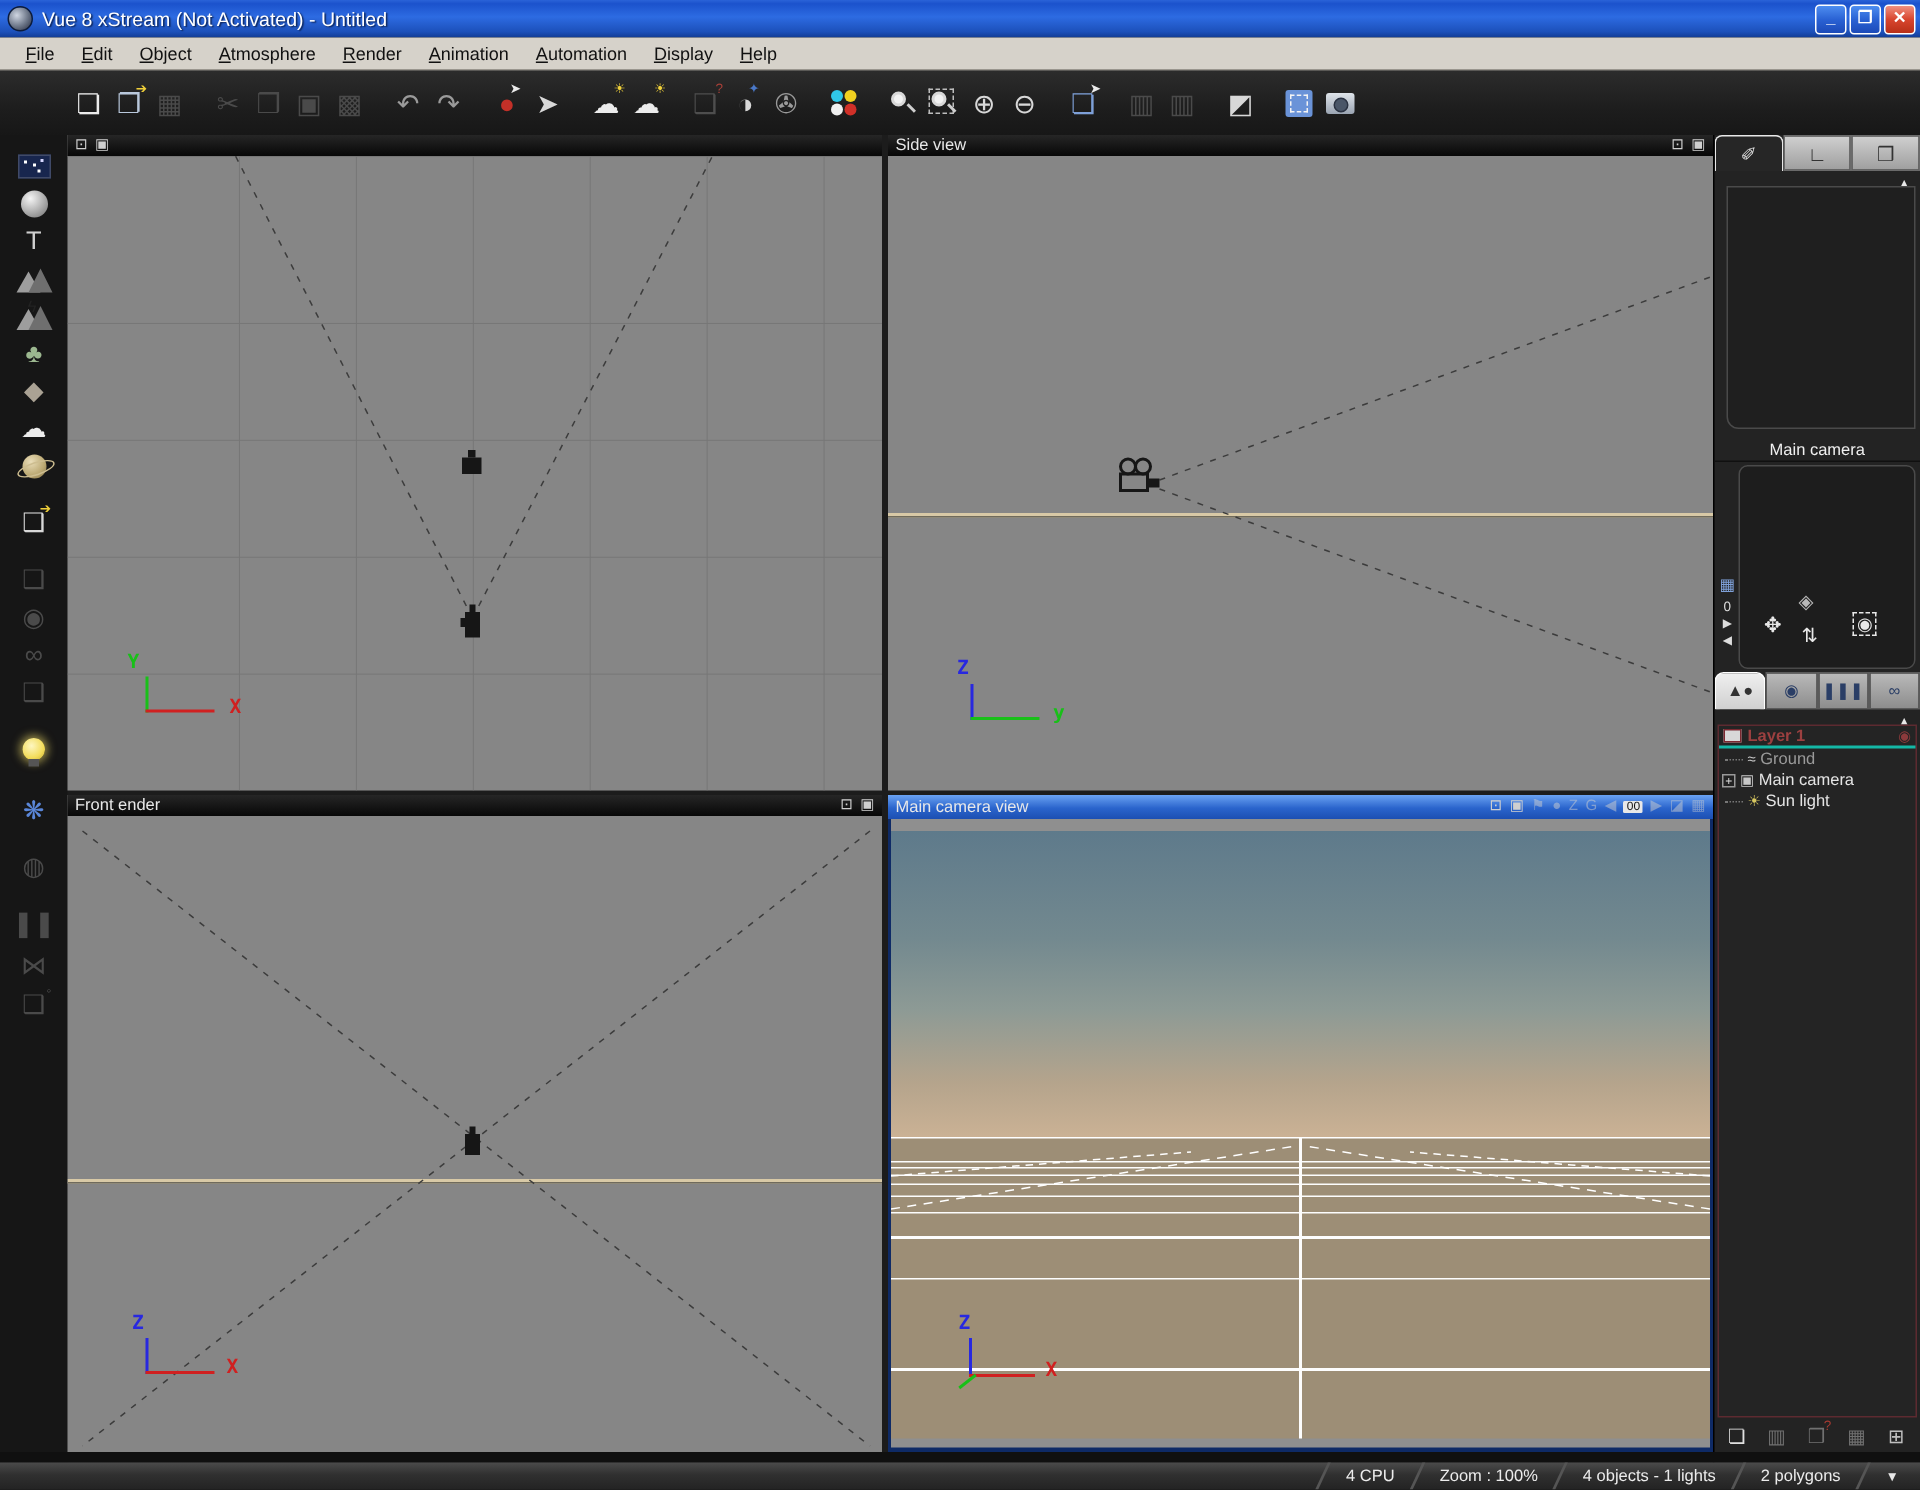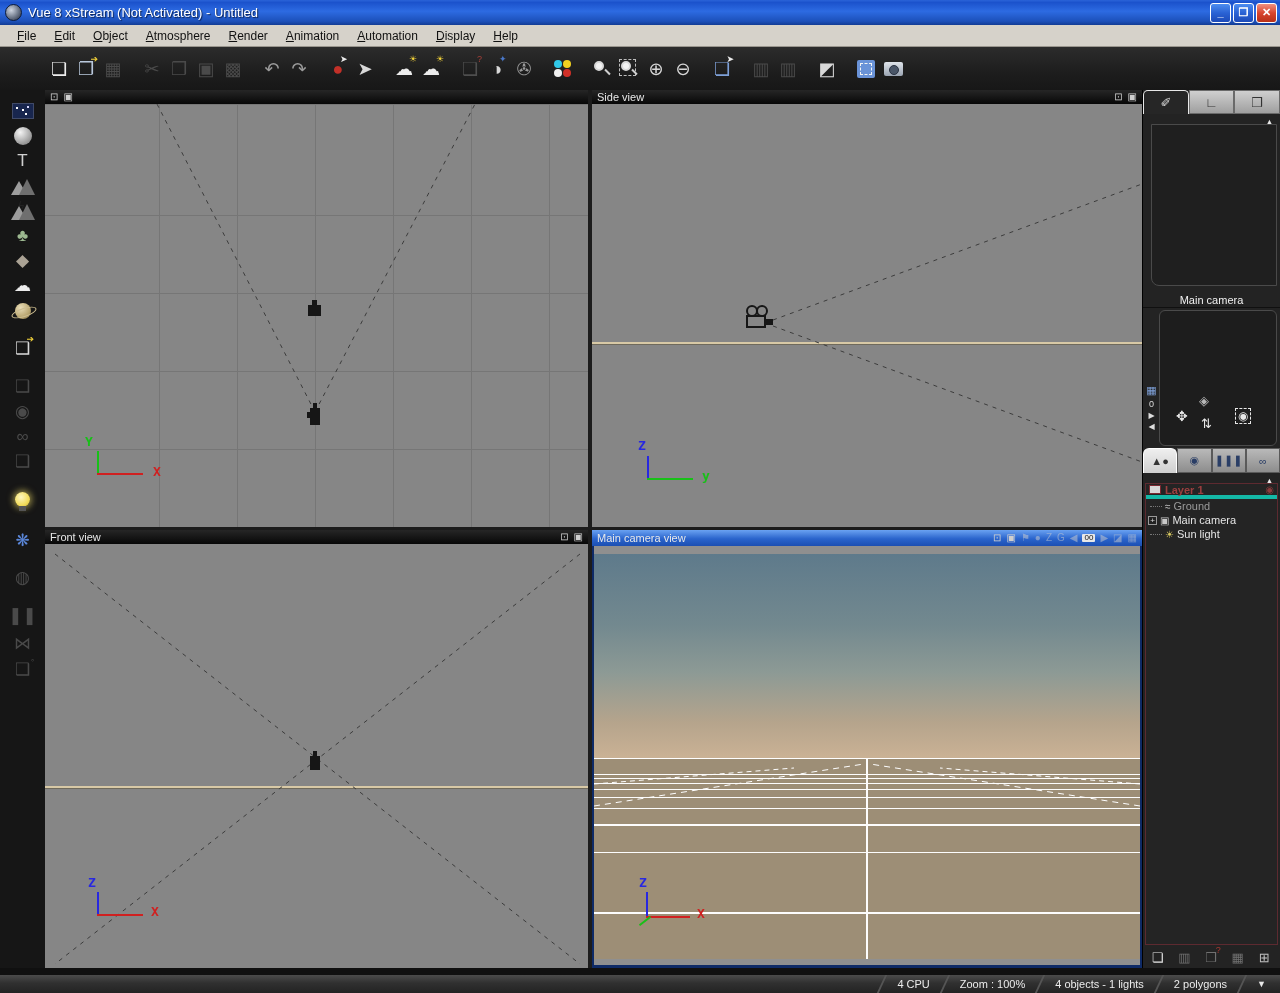--- a/index.html
+++ b/index.html
@@ -135,21 +135,21 @@
     align-items:center; gap:3px; color:#ddd; font-size:9px; }
   .mc-ctl { position:absolute; color:#e8e8e8; z-index:3; }
   .mtabs { position:absolute; left:0; right:0; top:358px; height:25px; display:flex; }
   .mtab { flex:1; display:flex; align-items:center; justify-content:center; font-size:11px;
     background:linear-gradient(180deg,#b9b9b9,#8d8d8d); border:1px solid #5a5a5a; color:#2a3e66; }
   .mtab.active { background:linear-gradient(180deg,#efefef,#cfcfcf); border-radius:6px 6px 0 0;
     border:1px solid #fff; border-bottom:none; color:#333; }
   .layers { position:absolute; left:2px; right:2px; top:393px; bottom:30px; background:#242424;
     border:1px solid #5d2a30; }
   .layer-head { height:15px; display:flex; align-items:center; padding:0 3px; gap:4px;
-    border-bottom:4px solid #14b8a6; }
+    border-bottom:2px solid #14b8a6; }
   .layer-head .lh-ico { width:12px; height:9px; background:#d8d8d8; border:1px solid #7b2830; }
   .layer-head .lh-title { flex:1; font-size:11px; font-weight:bold; color:#9c4040; }
   .layer-head .lh-eye { font-size:10px; color:#8c3a3c; }
   .litem { display:flex; align-items:center; height:14px; padding-left:4px; gap:3px; font-size:11px;
     color:#e4e4e4; position:relative; }
   .litem .tree { width:12px; border-bottom:1px dotted #777; height:0; }
   .litem .exp { width:9px; height:9px; border:1px solid #999; background:#222; color:#ddd; font-size:8px;
     line-height:7px; text-align:center; margin-left:-2px; }
   .litem .lico { font-size:10px; }
   .litem.dim { color:#9a9a9a; }
@@ -406,21 +406,21 @@
       <span class="al" style="left:46px; top:334px; color:#2828e0;">Z</span>
       <div class="vline" style="left:55px; top:352px; height:24px; background:#2828e0;"></div>
       <div class="hline" style="left:55px; top:374px; width:46px; background:#18c018;"></div>
       <span class="al" style="left:110px; top:364px; color:#18c018;">y</span>
     </div>
   </div>
 </div>
 
 <div class="vp" id="vp-front" style="left:45px; top:530px; width:543px; height:438px;">
   <div class="vp-header">
-    <span class="vtitle">Front view</span>
+    <span class="vtitle">Front ender</span>
     <span class="hicons">
         <span class="hico">⊡</span>
         <span class="hico">▣</span>
       </span>
   </div>
   <div class="vp-content" style="left:0; top:14px; width:543px; height:424px;">
     <div class="tanline" style="top:242px;"></div>
     <svg class="overlay" width="543" height="424">
       <line x1="10" y1="10" x2="535" y2="420" stroke="#3c3c3c" stroke-dasharray="4 5"></line>
       <line x1="535" y1="10" x2="10" y2="420" stroke="#3c3c3c" stroke-dasharray="4 5"></line>

